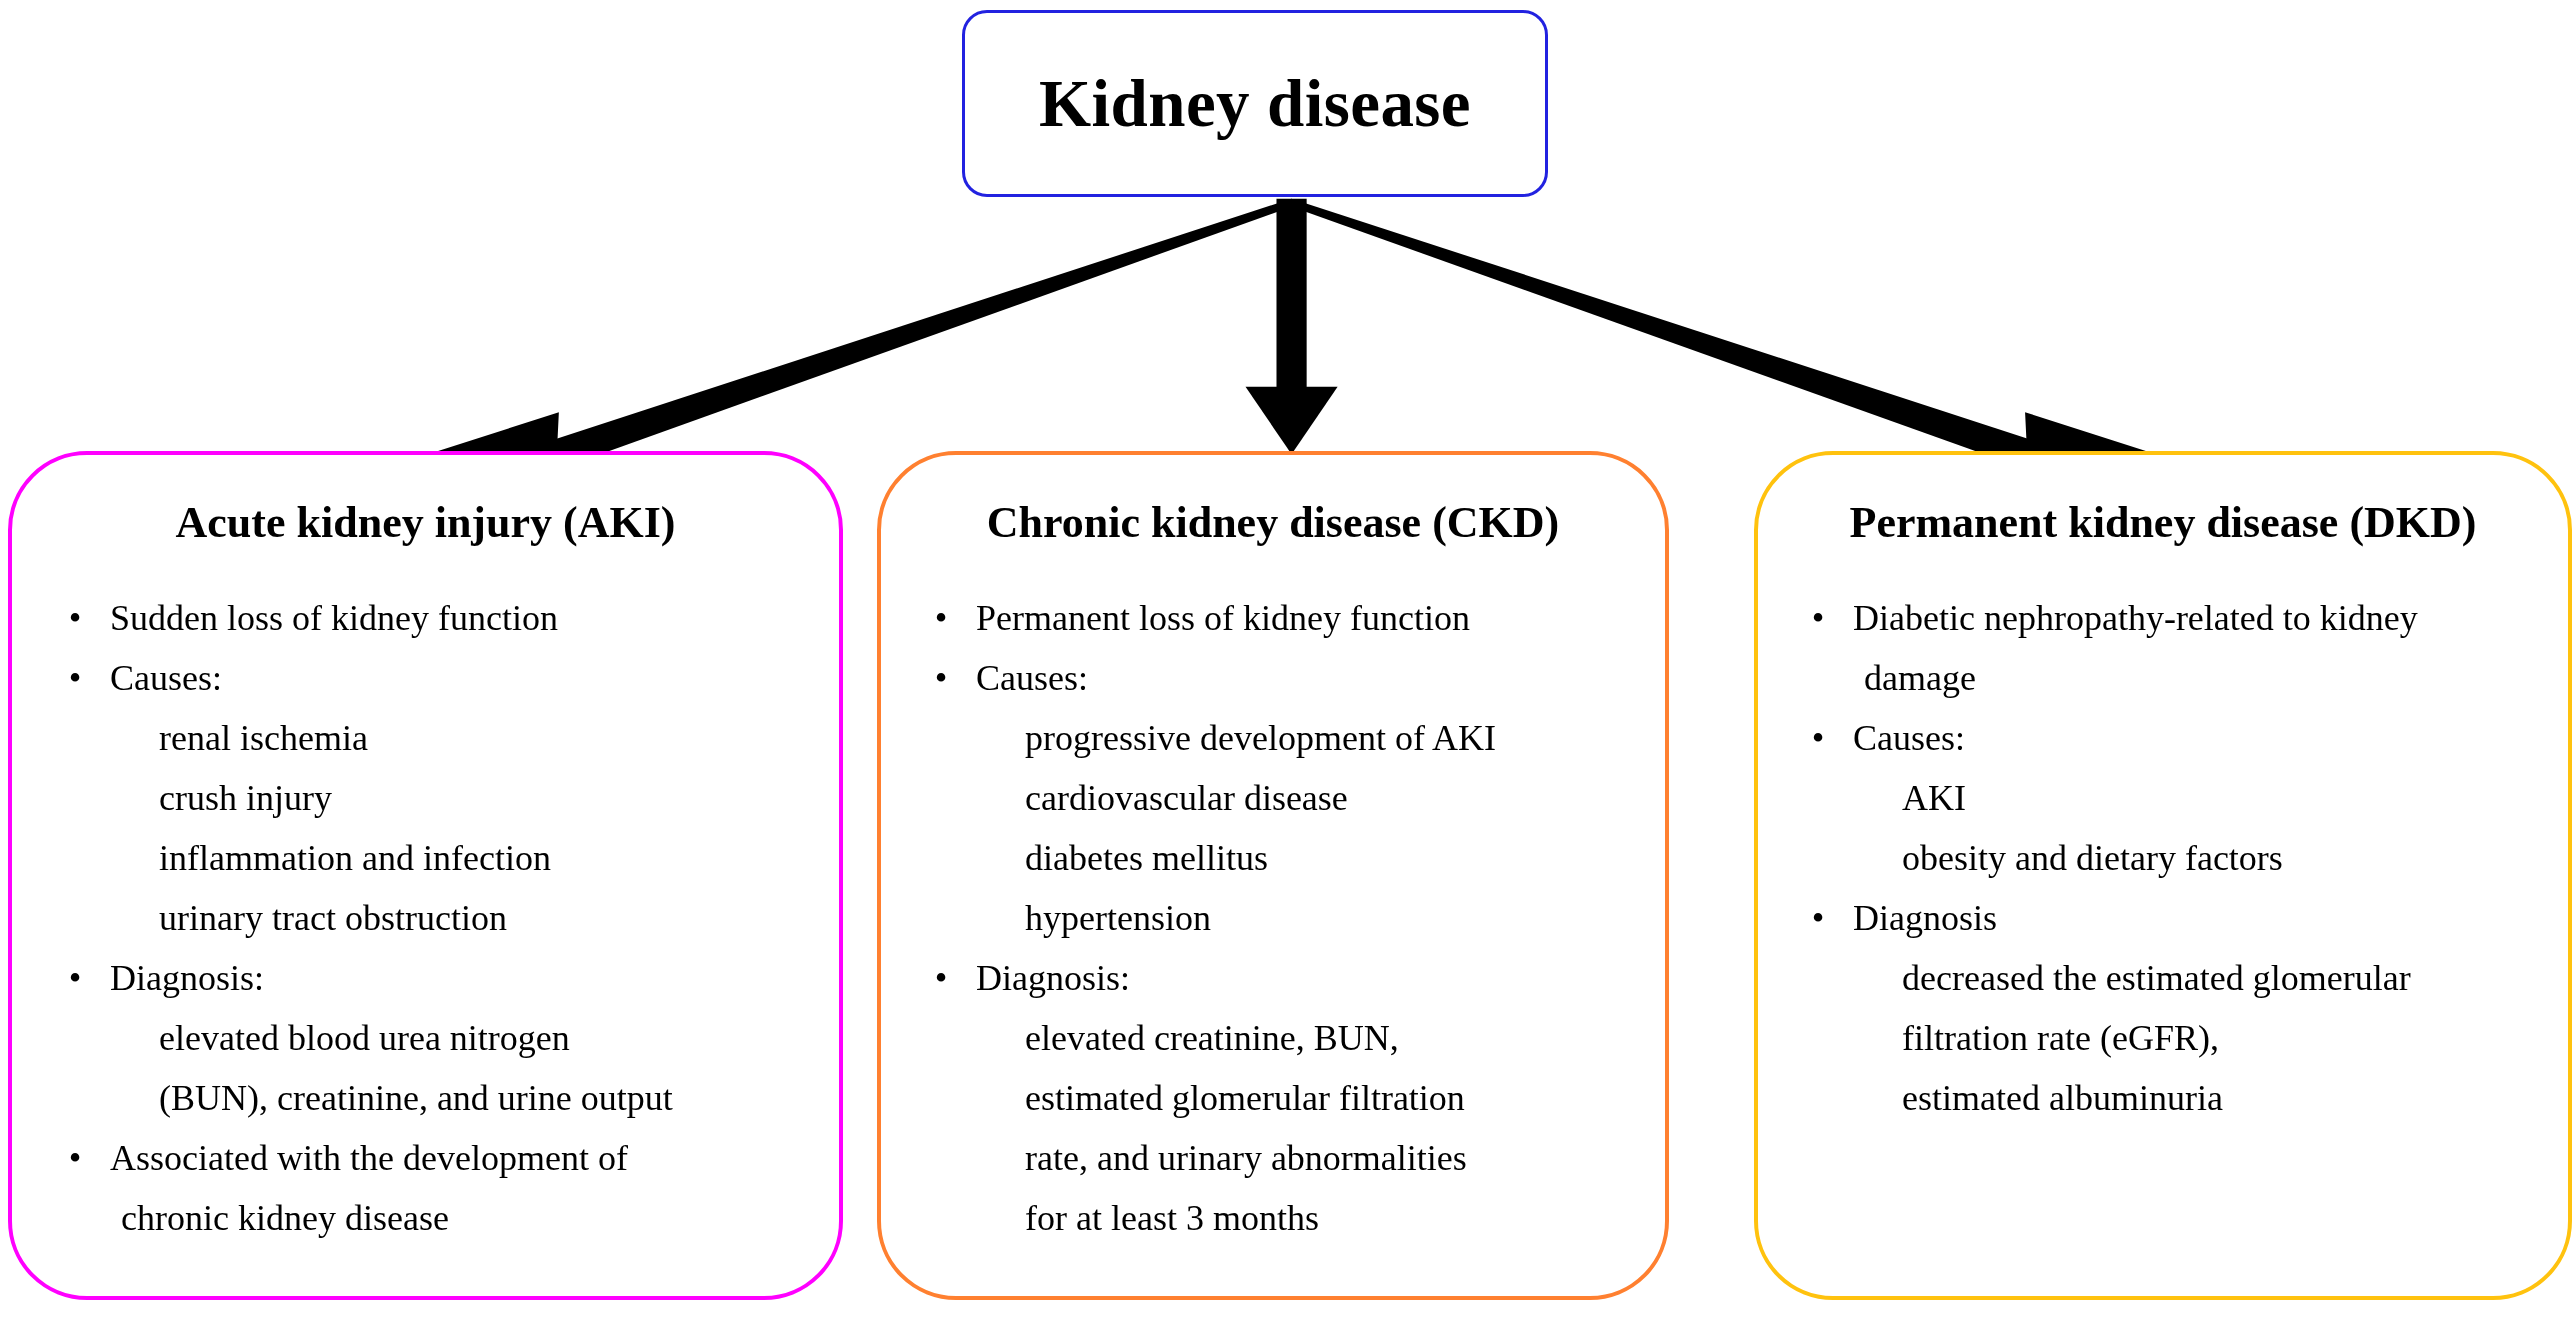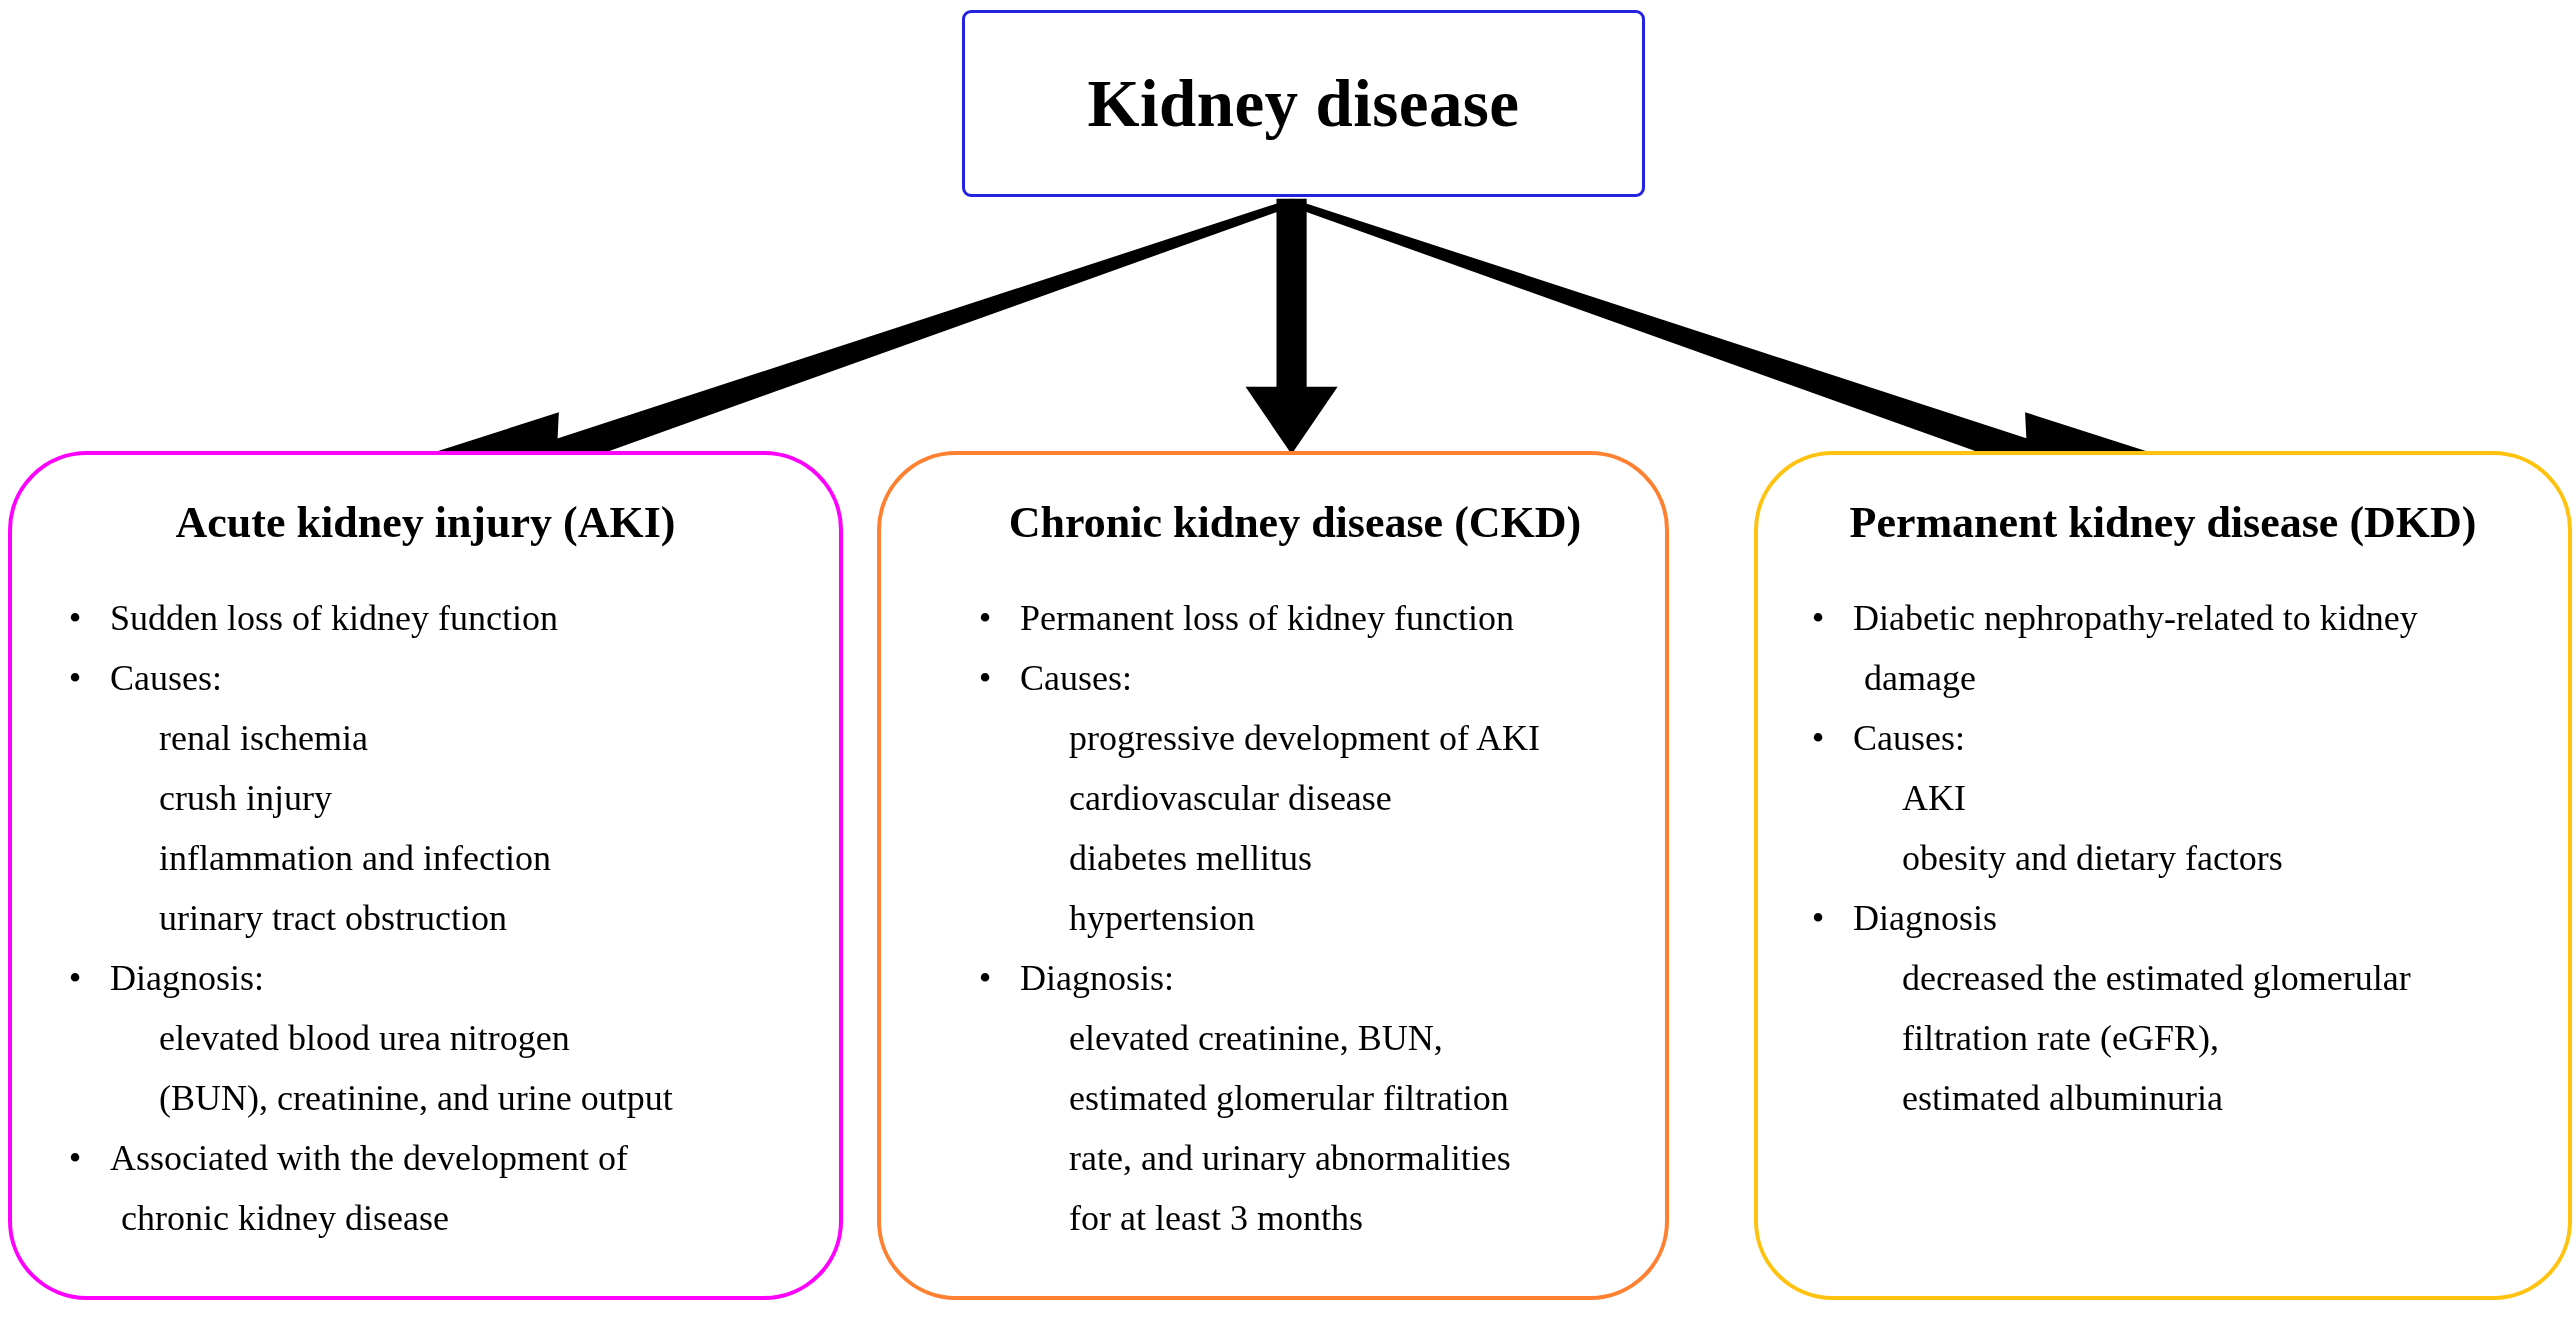--- a/index.html
+++ b/index.html
@@ -30,25 +30,25 @@
     width: 2576px;
     height: 1319px;
     pointer-events: none;
   }
 
   
   .root-node {
     position: absolute;
     left: 962px;
     top: 9.5px;
-    width: 683px;
+    width: 586px;
     height: 187px;
     box-sizing: border-box;
     border: 3.2px solid #2222e0;
-    border-radius: 9px;
+    border-radius: 25px;
     background: #ffffff;
     display: flex;
     align-items: center;
     justify-content: center;
   }
   .root-title {
     font-size: 67px;
     font-weight: bold;
     letter-spacing: 0.4px;
     line-height: 1.05;
@@ -60,21 +60,21 @@
     position: absolute;
     top: 451px;
     height: 849px;
     box-sizing: border-box;
     border: 4px solid #000;
     border-radius: 79px;
     background: #ffffff;
     padding: 0;
   }
   .card-aki { left: 8px;   width: 835px; border-color: #ff00ff; }
-  .card-ckd { left: 877px; width: 792px;  border-color: #ff8030; padding-left: 44px; }
+  .card-ckd { left: 877px; width: 792px;  border-color: #ff8030; }
   .card-dkd { left: 1754px; width: 818px; border-color: #ffc20e; }
 
   .card-title {
     text-align: center;
     font-size: 44px;
     font-weight: bold;
     line-height: 1.1;
     margin-top: 44px;
     padding: 0 14.3px;
     white-space: nowrap;

